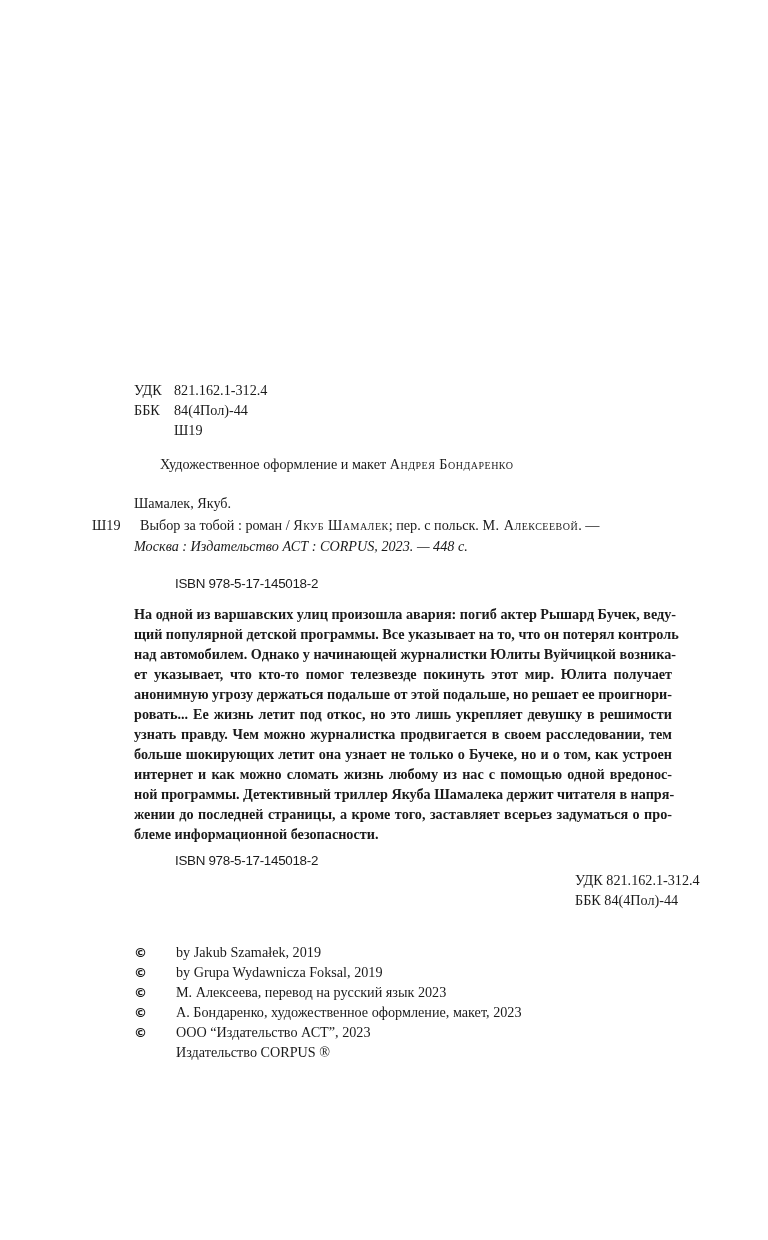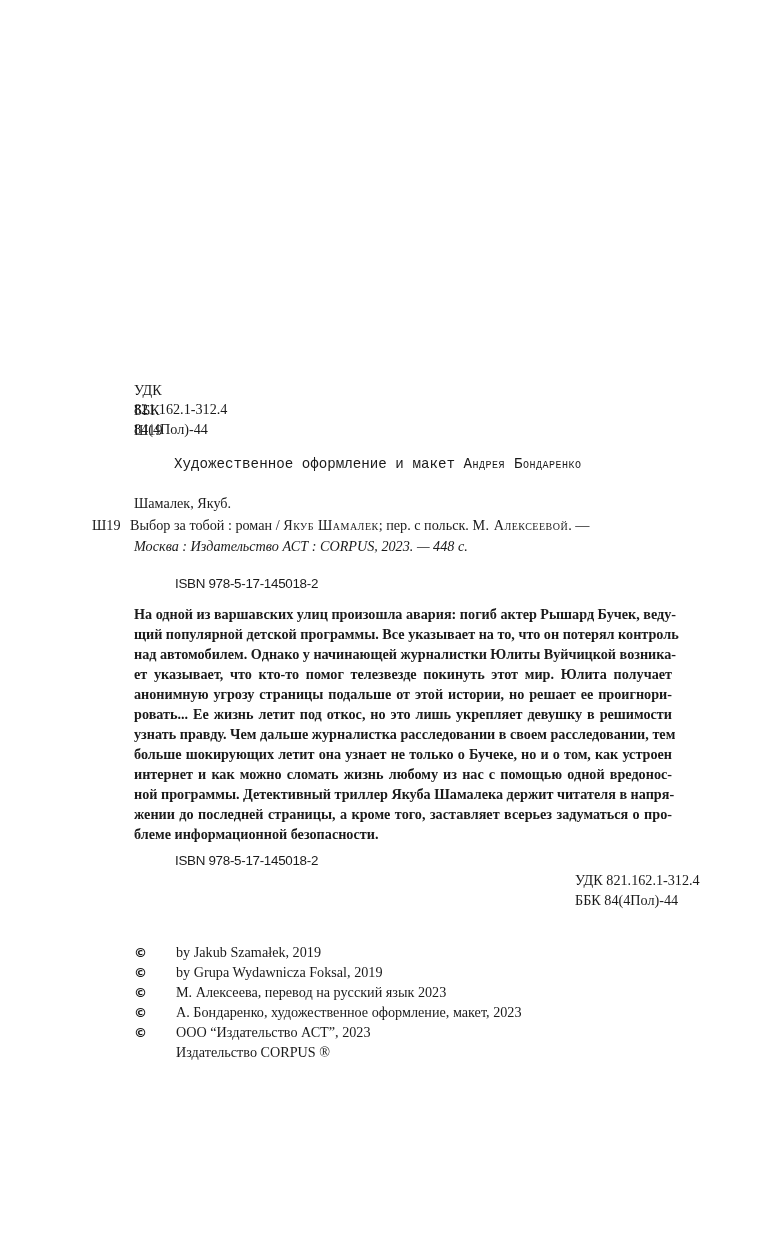--- a/index.html
+++ b/index.html
@@ -15,30 +15,30 @@
       font-family: "Liberation Serif", "DejaVu Serif", serif;
       color: #1a1a1a;
       font-size: 14.2px;
       line-height: 19px;
     }
     .abs { position: absolute; white-space: nowrap; }
     .sc { font-variant: small-caps; letter-spacing: 0.5px; }
 
     
     #cls-block { left: 134px; top: 381px; }
-    .cls-row { display: flex; height: 20px; flex-direction: column; }
+    .cls-row { display: flex; height: 20px; }
     .cls-key { width: 40px; }
     .cls-val { }
 
-    #design-credit { left: 174px; top: 455px; font-family: Liberation Mono, monospace; }
+    #design-credit { left: 160px; top: 455px; }
 
     
     #bib-author { left: 134px; top: 494px; }
     #bib-code { left: 92px; top: 516px; }
-    #bib-line1 { left: 130px; top: 516px; }
+    #bib-line1 { left: 140px; top: 516px; }
     #bib-line2 { left: 134px; top: 537px; font-style: italic; }
 
     #isbn-top { left: 175px; top: 574px; font-family: "Liberation Sans", "DejaVu Sans", sans-serif; font-size: 13.4px; letter-spacing: -0.3px; }
 
     
     #annotation {
       left: 134px;
       top: 605px;
       width: 538px;
       white-space: normal;
@@ -94,23 +94,23 @@
 </div>
 <div id="bib-line2" class="abs">Москва : Издательство АСТ : CORPUS, 2023. — 448 с.</div>
 
 <div id="isbn-top" class="abs">ISBN 978-5-17-145018-2</div>
 
 <div id="annotation" class="abs">
   <span class="ann-line">На одной из варшавских улиц произошла авария: погиб актер Рышард Бучек, веду-</span>
   <span class="ann-line">щий популярной детской программы. Все указывает на то, что он потерял контроль</span>
   <span class="ann-line">над автомобилем. Однако у начинающей журналистки Юлиты Вуйчицкой возника-</span>
   <span class="ann-line">ет указывает, что кто-то помог телезвезде покинуть этот мир. Юлита получает</span>
-  <span class="ann-line">анонимную угрозу страницы подальше от этой истории, но решает ее проигнори-</span>
+  <span class="ann-line">анонимную угрозу держаться подальше от этой подальше, но решает ее проигнори-</span>
   <span class="ann-line">ровать... Ее жизнь летит под откос, но это лишь укрепляет девушку в решимости</span>
-  <span class="ann-line">узнать правду. Чем дальше журналистка расследовании в своем расследовании, тем</span>
+  <span class="ann-line">узнать правду. Чем можно журналистка продвигается в своем расследовании, тем</span>
   <span class="ann-line">больше шокирующих летит она узнает не только о Бучеке, но и о том, как устроен</span>
   <span class="ann-line">интернет и как можно сломать жизнь любому из нас с помощью одной вредонос-</span>
   <span class="ann-line">ной программы. Детективный триллер Якуба Шамалека держит читателя в напря-</span>
   <span class="ann-line">жении до последней страницы, а кроме того, заставляет всерьез задуматься о про-</span>
   <span class="ann-line last">блеме информационной безопасности.</span>
 </div>
 
 <div id="isbn-bottom" class="abs">ISBN 978-5-17-145018-2</div>
 
 <div id="cls-right" class="abs">

